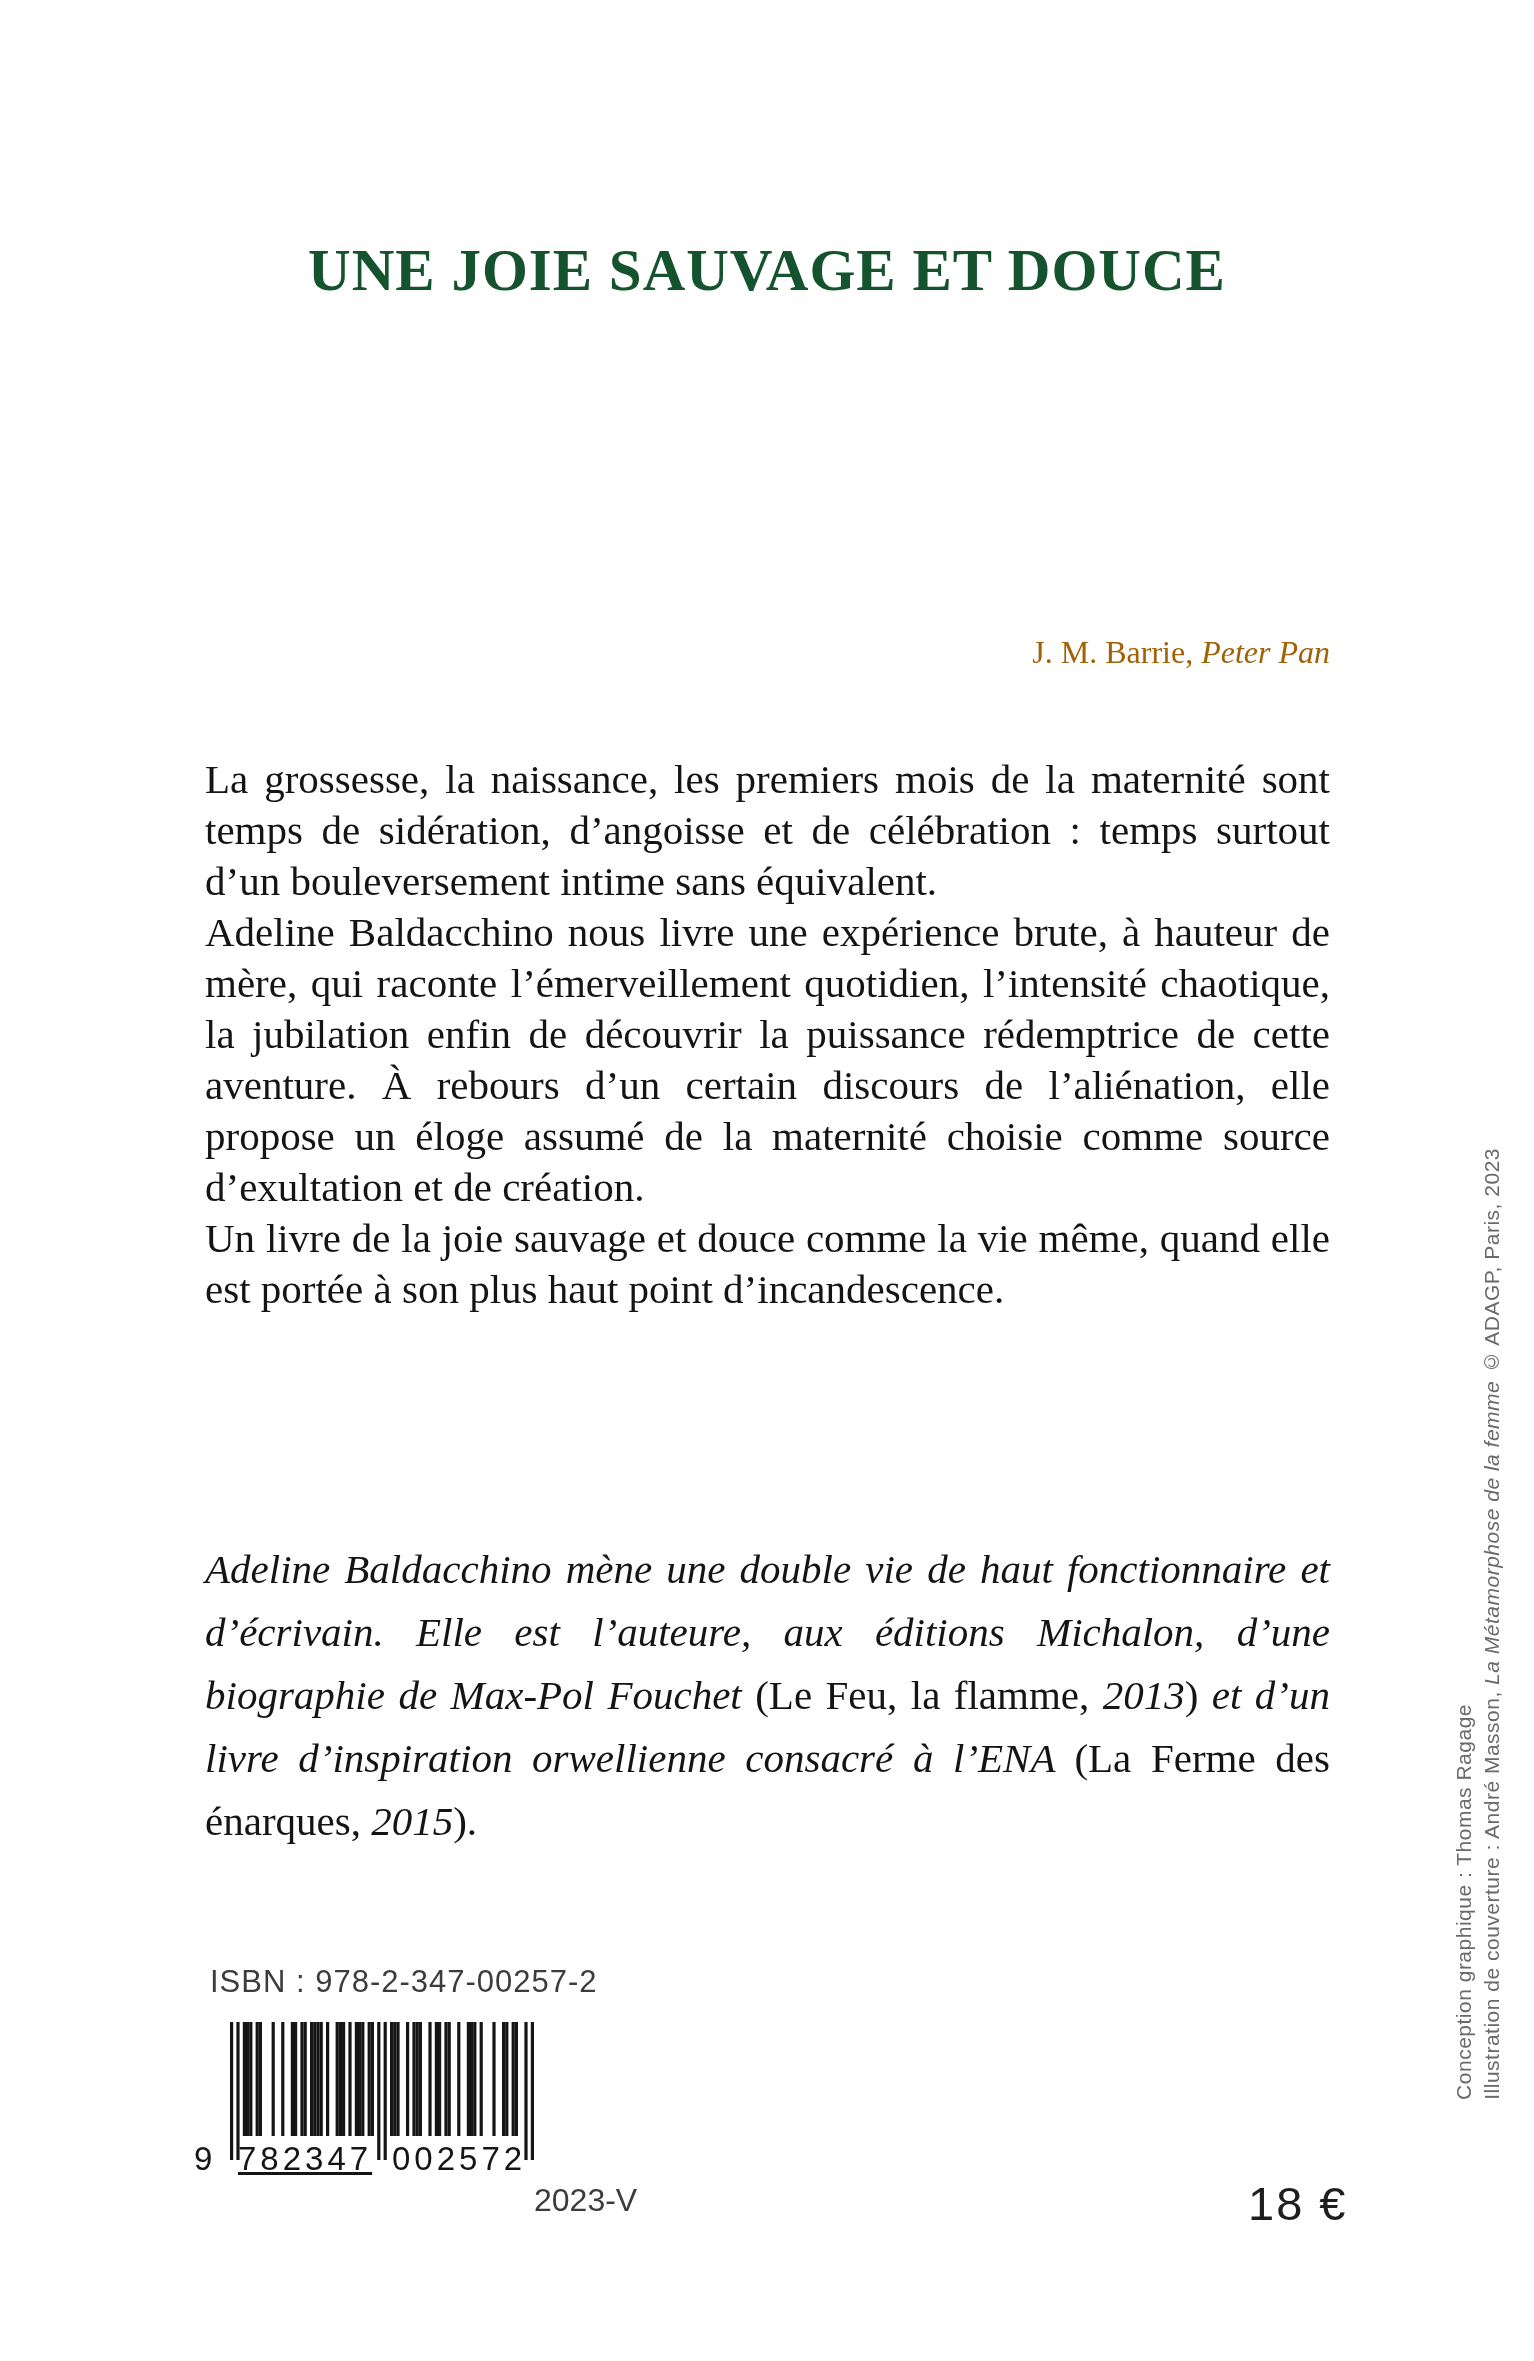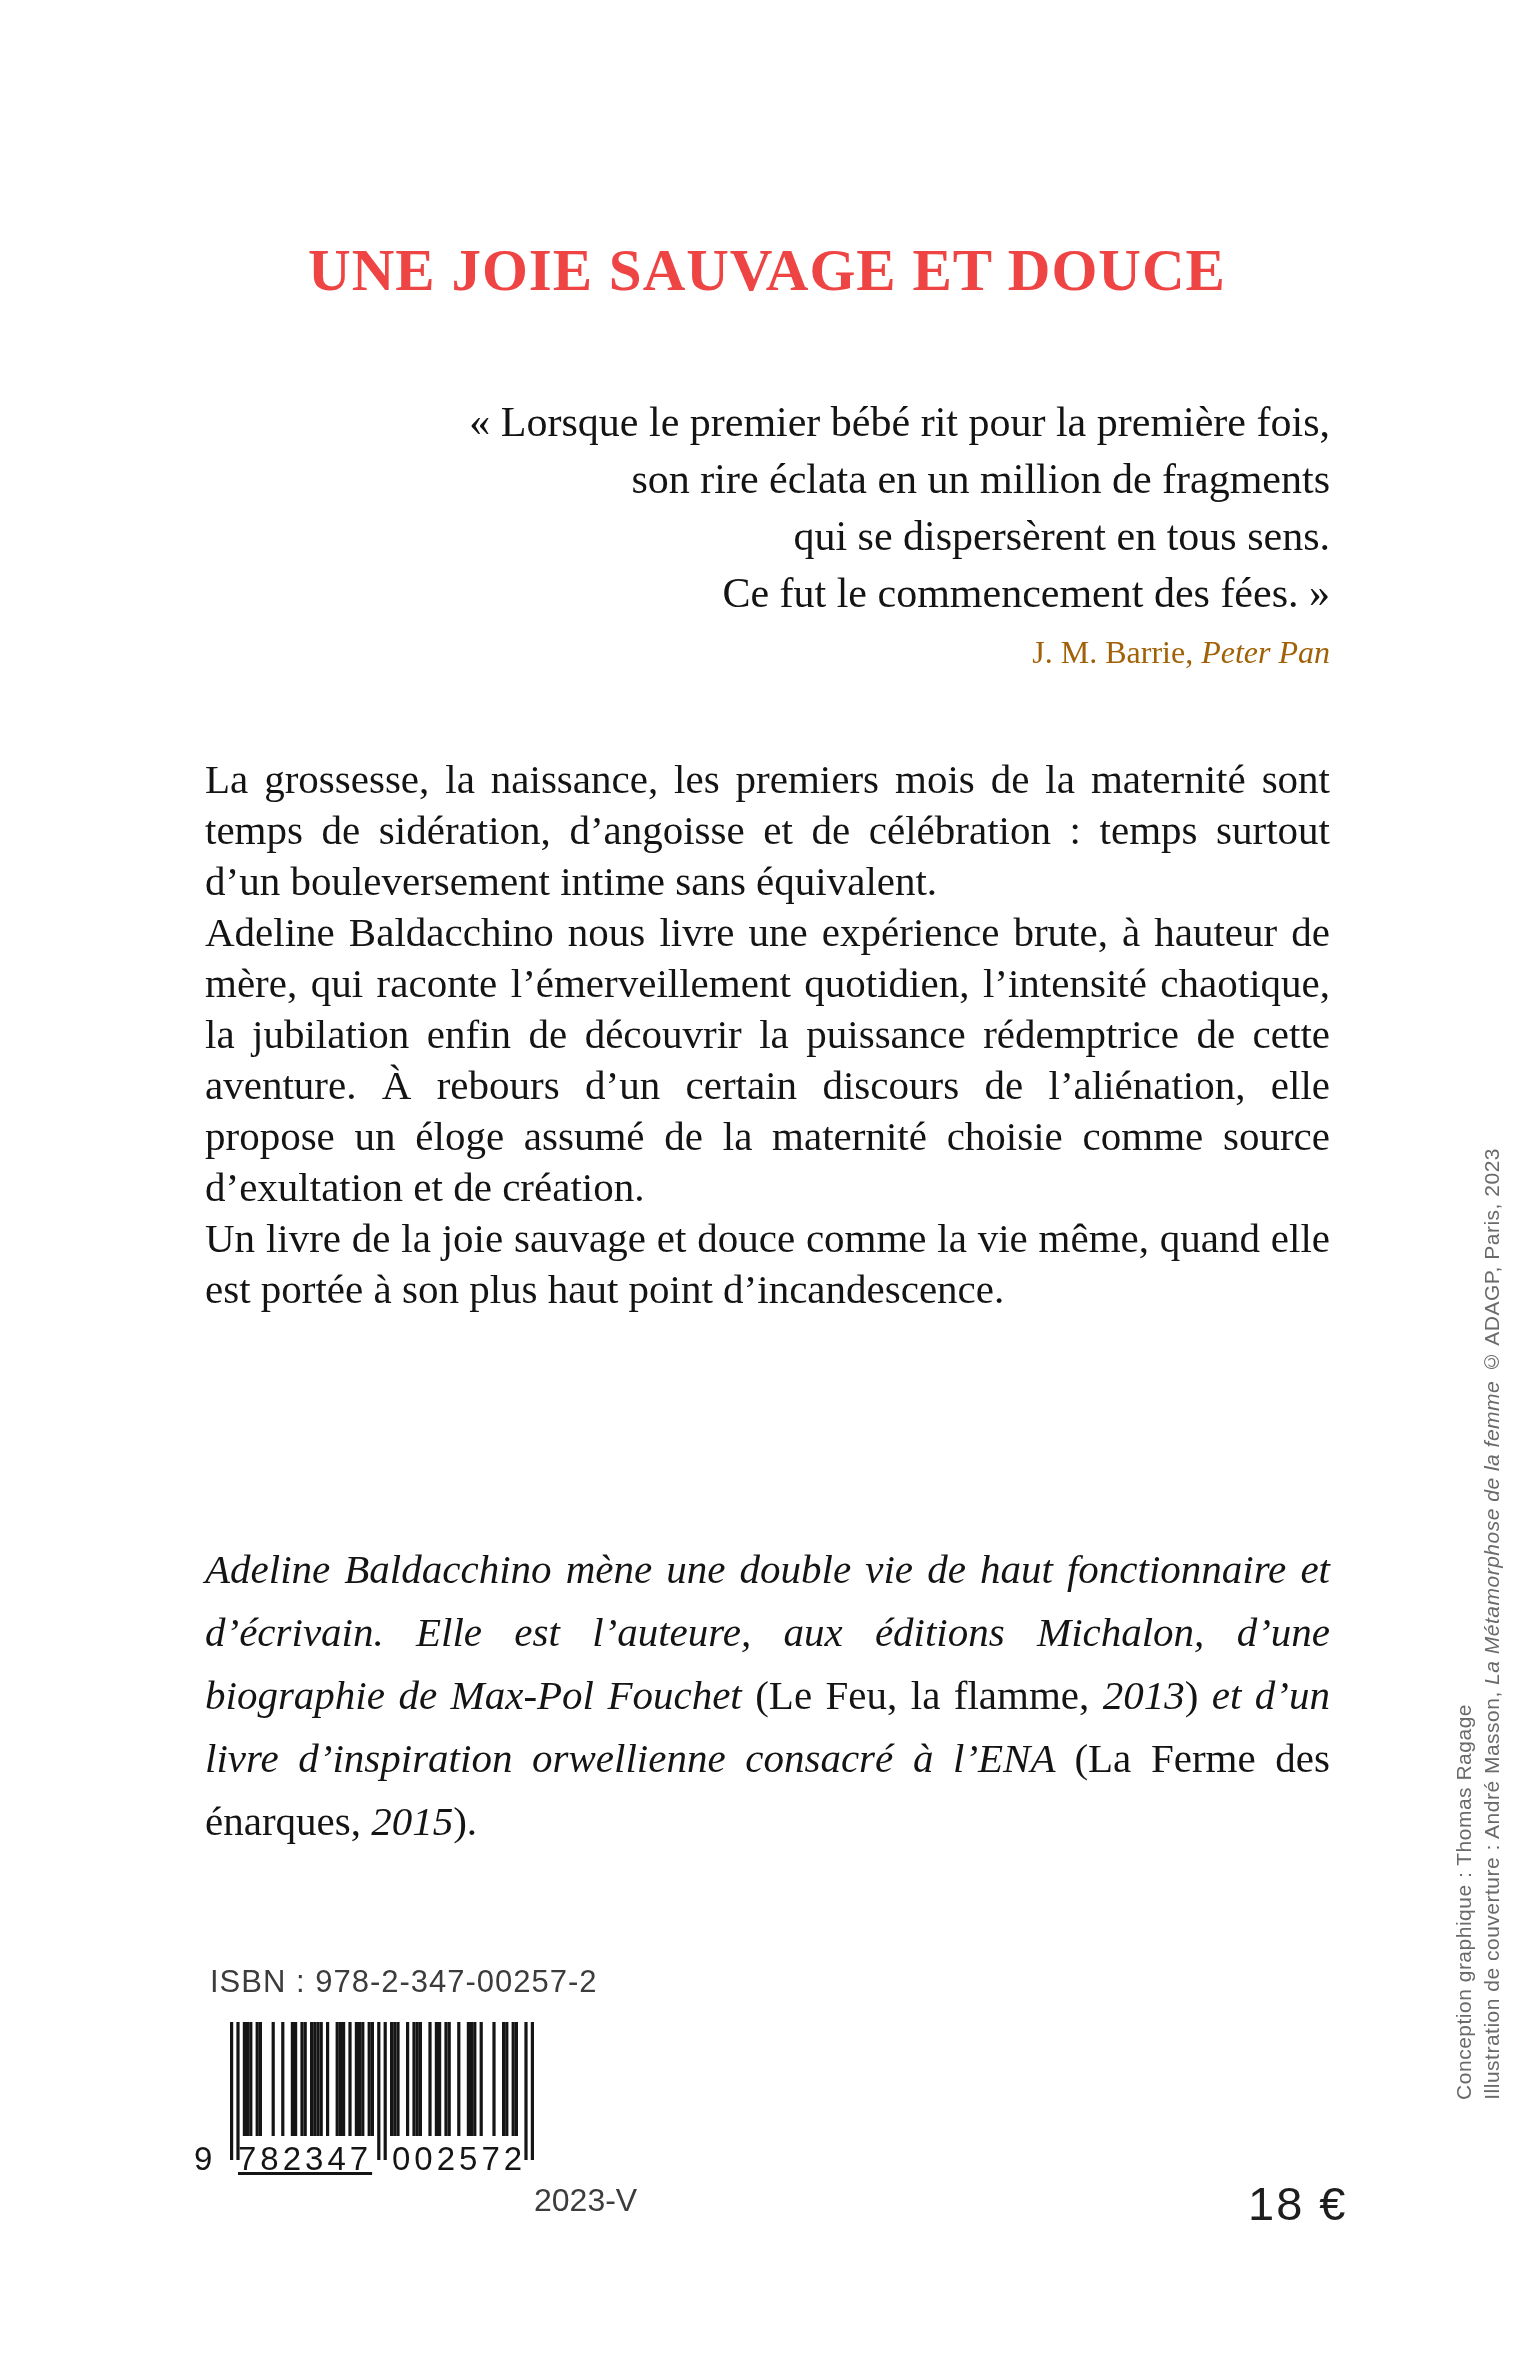--- a/index.html
+++ b/index.html
@@ -8,21 +8,21 @@
     width:1534px; height:2361px;
     background:#ffffff;
     font-family:"Liberation Serif", serif;
     color:#141414;
     overflow:hidden;
   }
   .book-title {
     position:absolute; top:196px; left:204px; width:1126px;
     text-align:center;
     font-size:59px; letter-spacing:1px;
-    color:#ef4444;
+    color:#14532d;
     white-space:nowrap;
   }
   .epigraph {
     position:absolute; top:394px; right:204px; width:1000px;
     text-align:right;
     font-size:42px; line-height:57px;
     color:#141414;
   }
   .epigraph-attribution {
     position:absolute; top:634px; right:204px; width:700px;
@@ -84,26 +84,20 @@
   .credit-design { right:58px; }
   .credit-cover  { right:30px; }
 </style>
 </head>
 <body>
 
 <div class="page">
 
   <h1 class="book-title">UNE JOIE SAUVAGE ET DOUCE</h1>
 
-  <div class="epigraph">
-    <div>« Lorsque le premier bébé rit pour la première fois,</div>
-    <div>son rire éclata en un million de fragments</div>
-    <div>qui se dispersèrent en tous sens.</div>
-    <div>Ce fut le commencement des fées. »</div>
-  </div>
 
   <div class="epigraph-attribution"><span style="font-style: normal;">J. M. Barrie, </span><span style="font-style: italic;">Peter Pan</span></div>
 
   <div class="synopsis">
     <p>La grossesse, la naissance, les premiers mois de la maternité sont temps de sidération, d’angoisse et de célébration : temps surtout d’un bouleversement intime sans équivalent.</p>
     <p>Adeline Baldacchino nous livre une expérience brute, à hauteur de mère, qui raconte l’émerveillement quotidien, l’intensité chaotique, la jubilation enfin de découvrir la puissance rédemptrice de cette aventure. À rebours d’un certain discours de l’aliénation, elle propose un éloge assumé de la maternité choisie comme source d’exultation et de création.</p>
     <p>Un livre de la joie sauvage et douce comme la vie même, quand elle est portée à son plus haut point d’incandescence.</p>
   </div>
 
   <div class="author-bio"><span style="font-style: italic;">Adeline Baldacchino mène une double vie de haut fonctionnaire et d’écrivain. Elle est l’auteure, aux éditions Michalon, d’une biographie de Max-Pol Fouchet </span><span style="font-style: normal;">(Le Feu, la flamme,</span><span style="font-style: italic;"> 2013</span><span style="font-style: normal;">)</span><span style="font-style: italic;"> et d’un livre d’inspiration orwellienne consacré à l’ENA </span><span style="font-style: normal;">(La Ferme des énarques,</span><span style="font-style: italic;"> 2015</span><span style="font-style: normal;">).</span></div>

